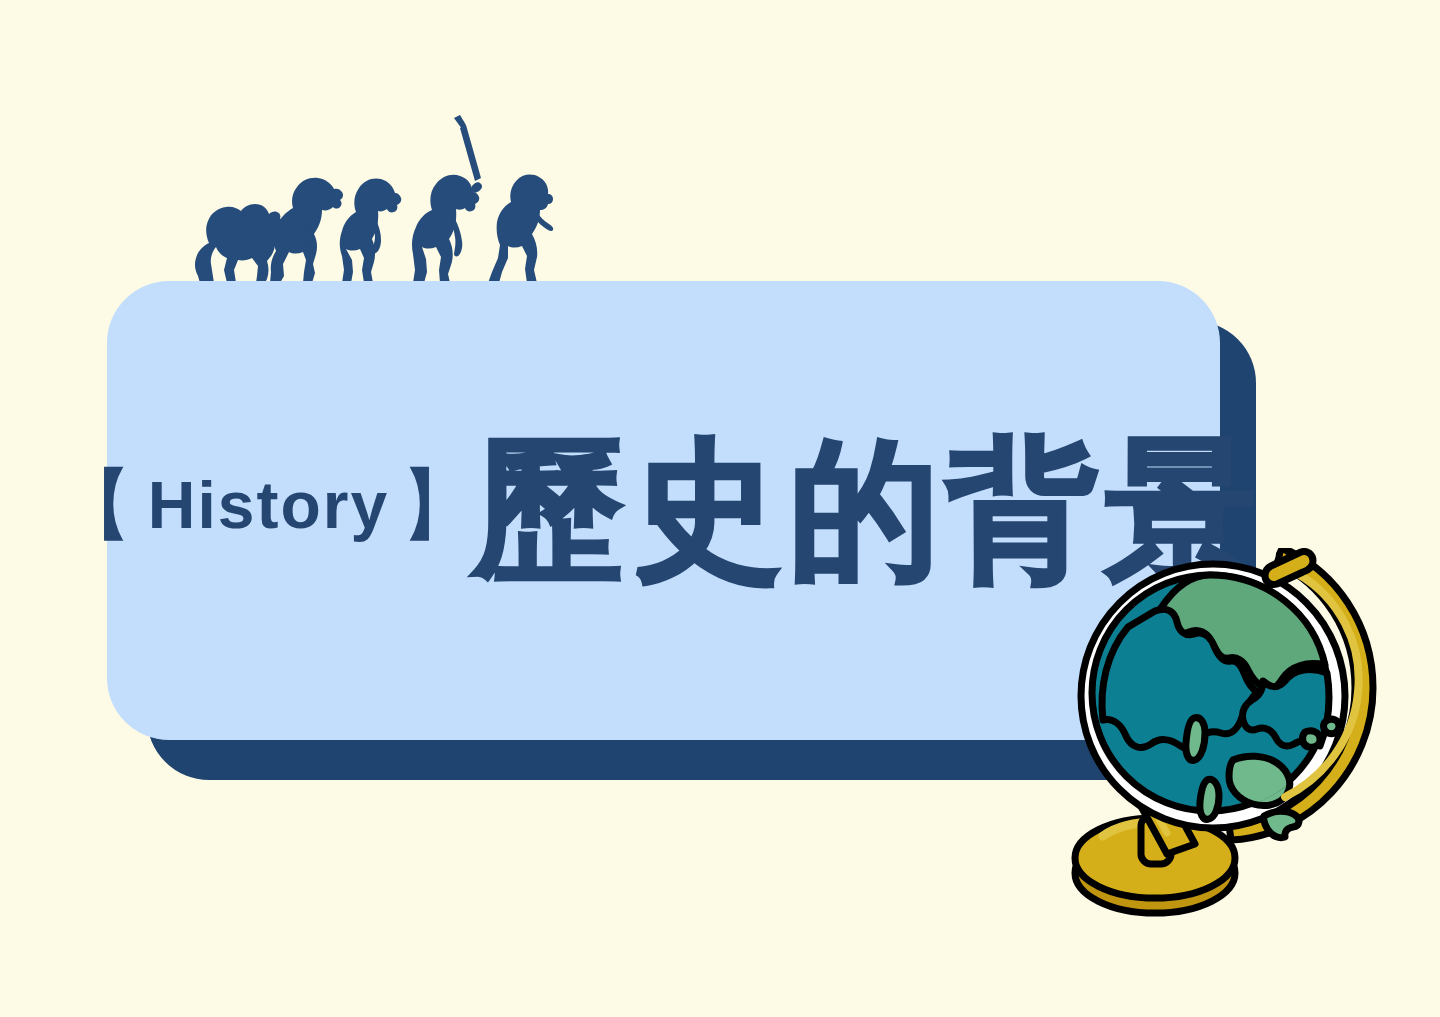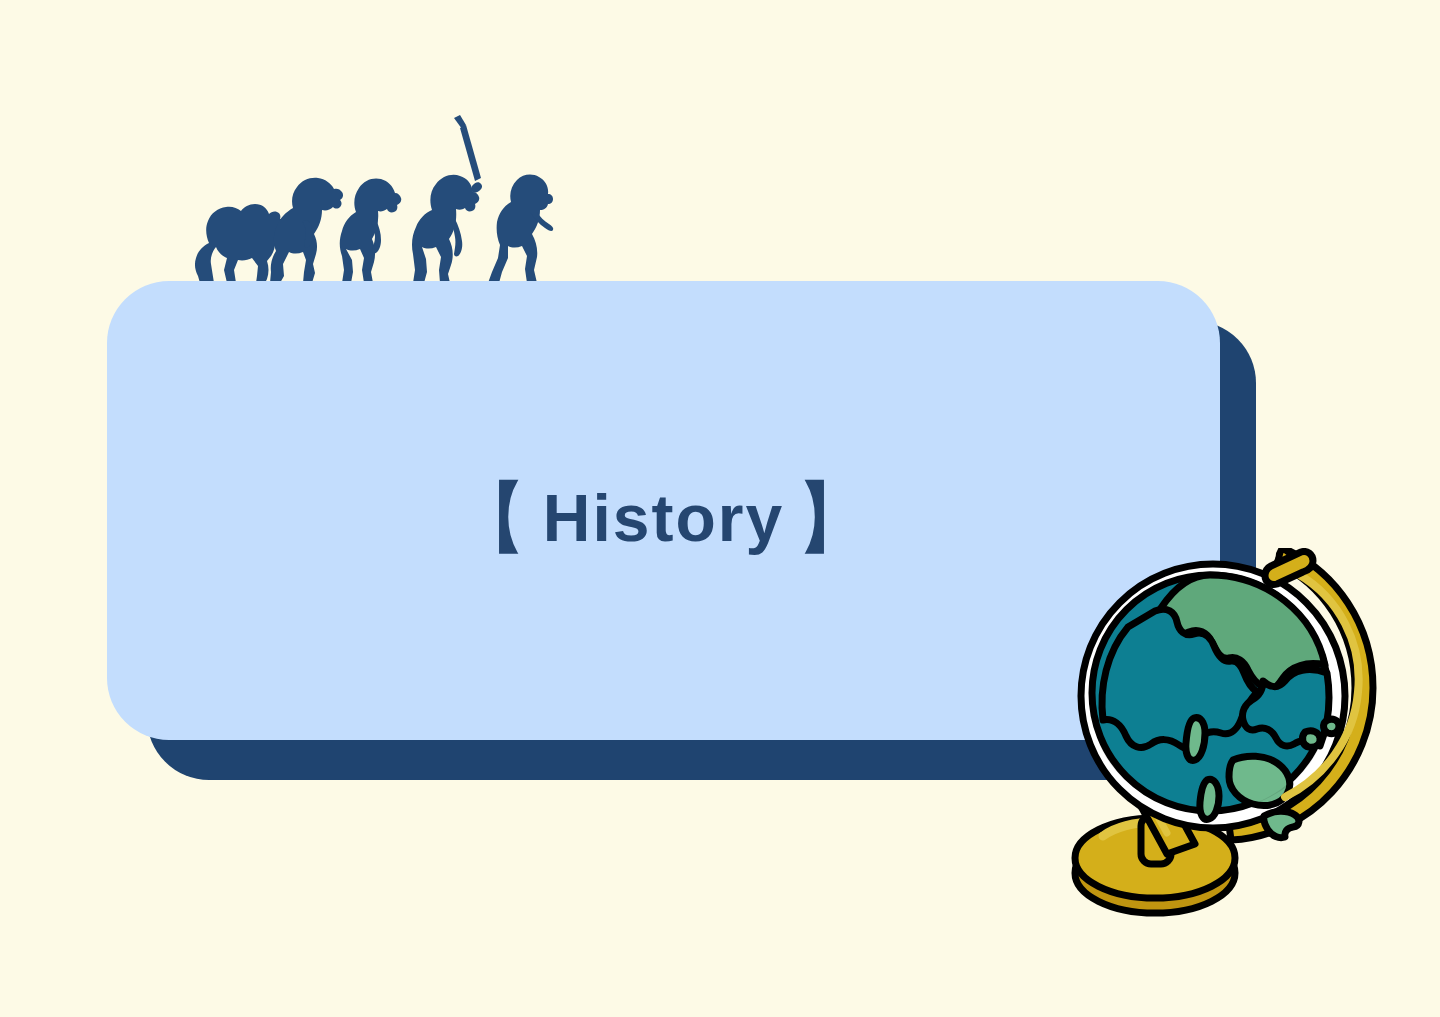--- a/index.html
+++ b/index.html
@@ -37,21 +37,21 @@
     width: 1113px;
     height: 459px;
     background: #C3DDFD;
     border-radius: 62px;
   }
 
   
   .text-wrap {
     position: absolute;
     left: 107px;
-    top: 294px;
+    top: 281px;
     width: 1113px;
     height: 459px;
     display: flex;
     flex-direction: row;
     align-items: center;
     justify-content: center;
   }
   .eyebrow {
     color: #254670;
     font-size: 66px;
@@ -172,20 +172,21 @@
       </g>
     </svg>
   </div>
 
   <div class="card-front"></div>
 
   <div class="text-wrap">
     <div class="eyebrow">
       <span class="brk">【</span><span class="word">History</span><span class="brk">】</span>
     </div>
+    <div class="headline">歷史的背景</div>
   </div>
 
   <div class="globe">
     <svg width="330" height="390" viewBox="0 0 330 390" xmlns="http://www.w3.org/2000/svg">
       <g>
 
         <path d="M222 15 C268 36 300 84 300 140
           C300 212 244 272 174 277 L176 292 C256 288 318 219 318 140
           C318 77 281 23 228 0 Z" fill="#D4AF1A" stroke="#000000" stroke-width="7" stroke-linejoin="round"></path>
 

